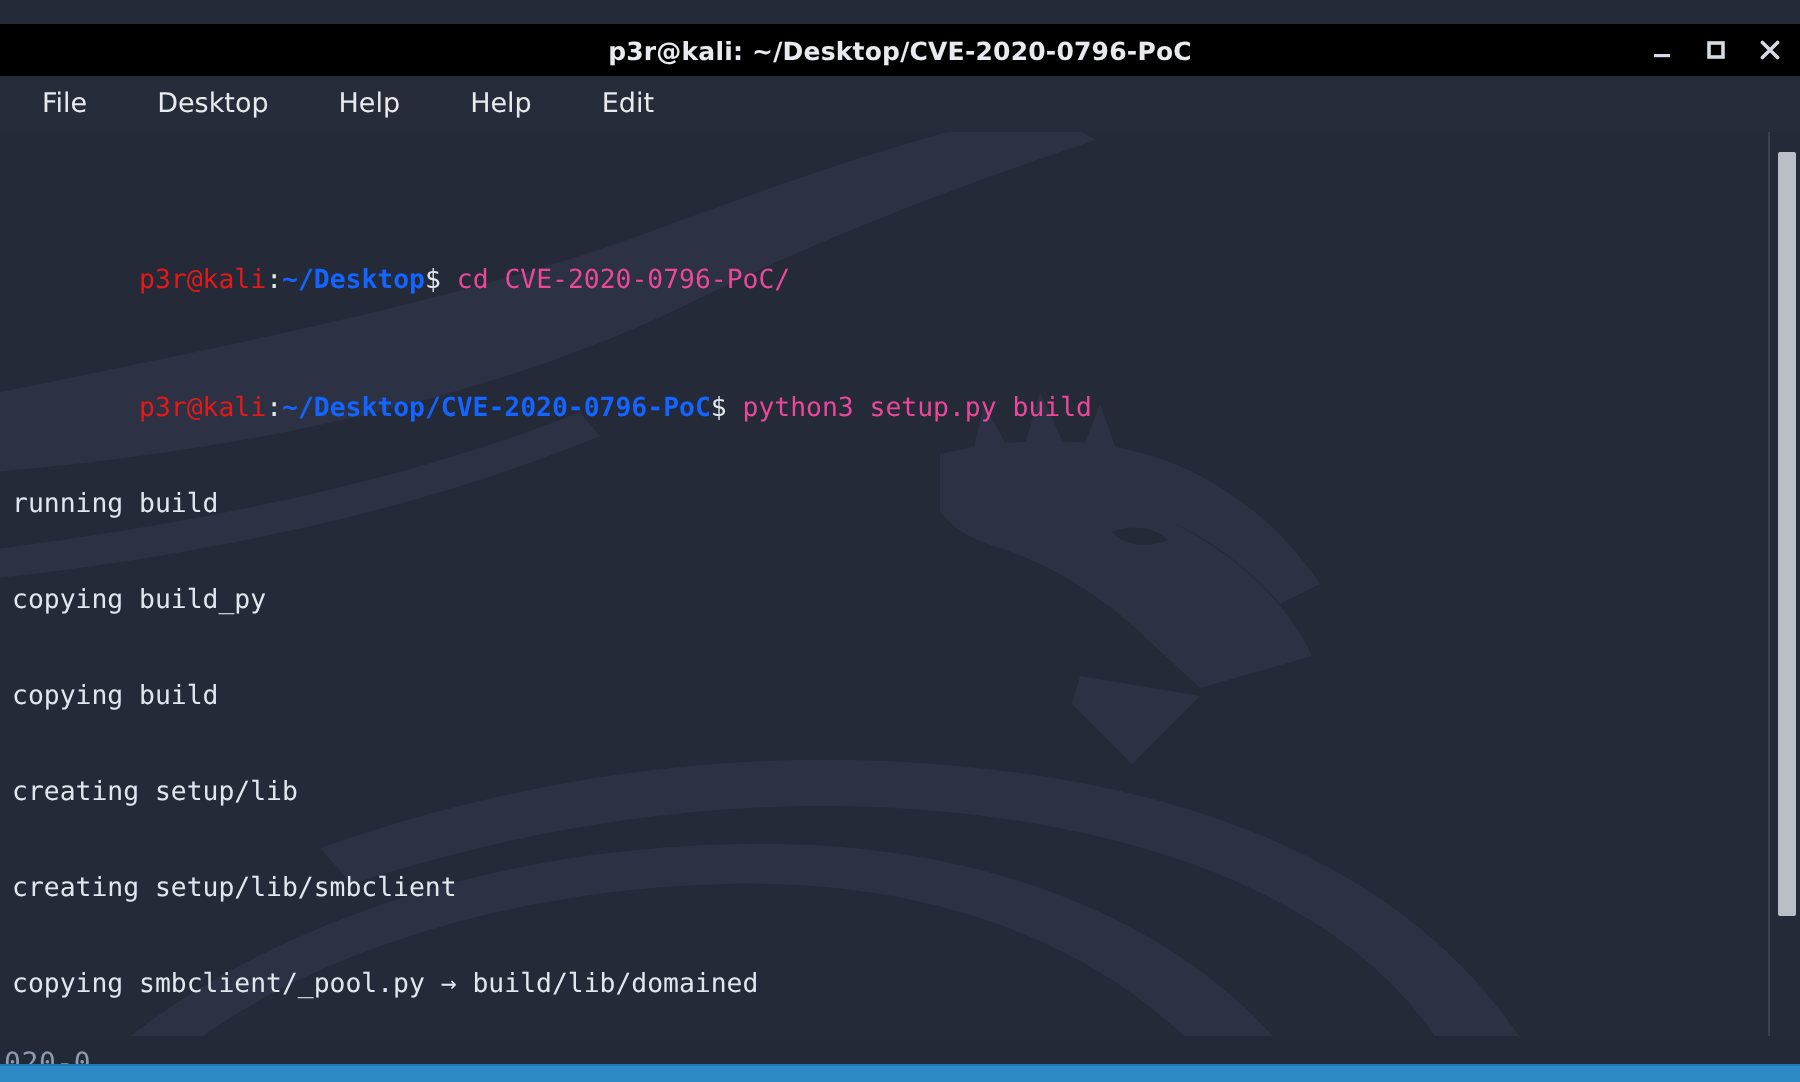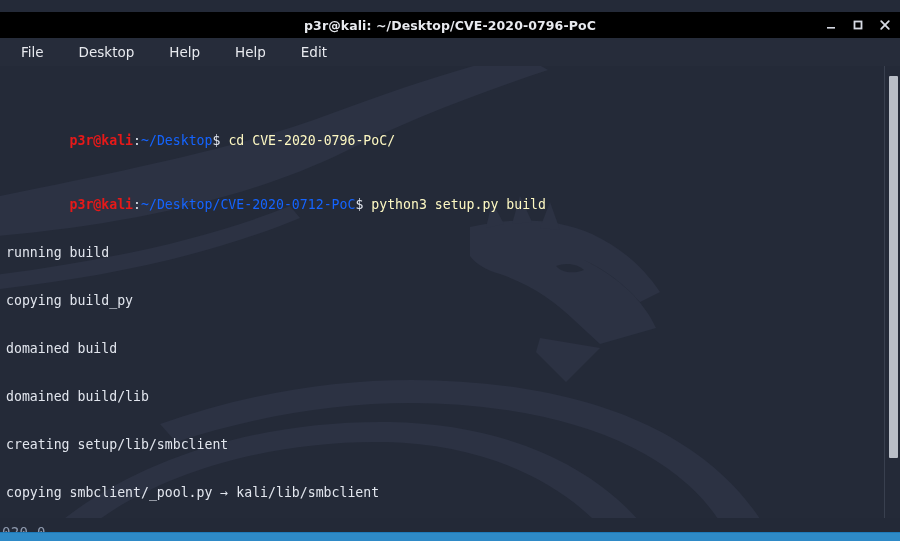--- a/index.html
+++ b/index.html
@@ -97,25 +97,25 @@
   }
   #term-lines {
     position:absolute; left:6px; top:3px; right:18px;
     font-family:"DejaVu Sans Mono", monospace;
     font-size:13.2px;
     line-height:16px;
     color:#e2e6ee;
     white-space:pre;
   }
   .line { height:16px; }
-  .user { color:#e61919; font-weight:bold; }
+  .user { color:#e61919; font-weight:normal; }
   .colon{ color:#e2e6ee; }
-  .path { color:#1464ff; font-weight:normal; }
+  .path { color:#1464ff; font-weight:bold; }
   .dollar{ color:#e2e6ee; }
-  .cmd  { color:#fef9c3;margin-top:35px; }
+  .cmd  { color:#ec4899;margin-top:35px; }
   .out  { color:#e2e6ee; }
 
   
   #scroll-track {
     position:absolute; right:0; top:0; bottom:0; width:16px;
     background:#242a38;
     border-left:1px solid #39404f;
   }
   #scroll-thumb {
     position:absolute; left:4px; width:9px;
@@ -206,29 +206,29 @@
       </g>
     </svg>
 
     <div id="term-lines">
 
       <div class="line">
         <span class="user">p3r@kali</span><span class="colon">:</span><span class="path">~/Desktop</span><span class="dollar">$</span><span class="cmd"> cd CVE-2020-0796-PoC/</span>
       </div>
 
       <div class="line">
-        <span class="user">p3r@kali</span><span class="colon">:</span><span class="path">~/Desktop/CVE-2020-0712-PoC</span><span class="dollar">$</span><span class="cmd"> python3 setup.py build</span>
+        <span class="user">p3r@kali</span><span class="colon">:</span><span class="path">~/Desktop/CVE-2020-0796-PoC</span><span class="dollar">$</span><span class="cmd"> python3 setup.py build</span>
       </div>
 
       <div class="line out">running build</div>
       <div class="line out">copying build_py</div>
-      <div class="line out">domained build</div>
-      <div class="line out">domained build/lib</div>
+      <div class="line out">copying build</div>
+      <div class="line out">creating setup/lib</div>
       <div class="line out">creating setup/lib/smbclient</div>
-      <div class="line out">copying smbclient/_pool.py → kali/lib/smbclient</div>
+      <div class="line out">copying smbclient/_pool.py → build/lib/domained</div>
       
       
       
       
       
       
       
       
       
       

